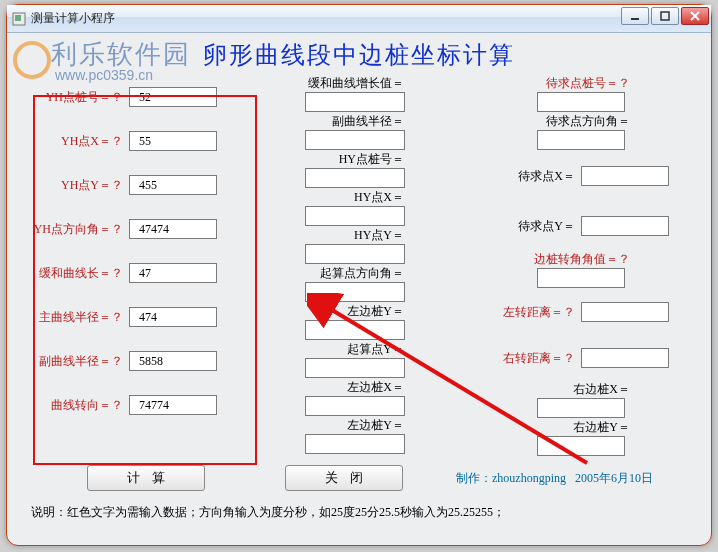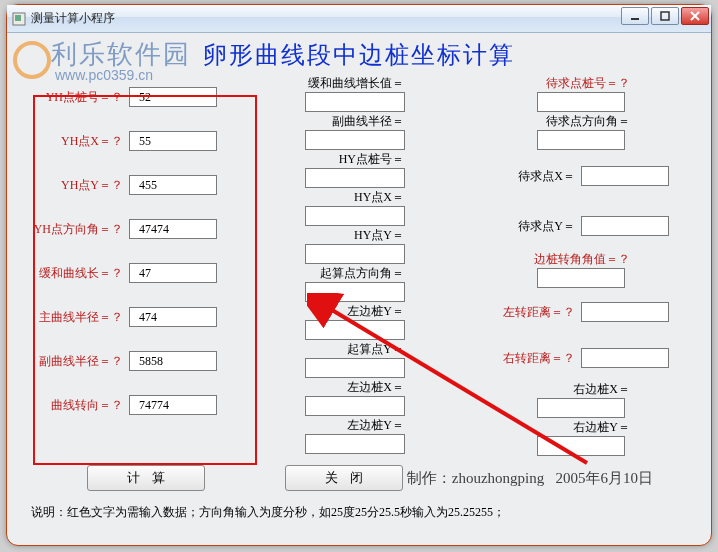--- a/index.html
+++ b/index.html
@@ -100,22 +100,22 @@
     width: 118px; height: 26px;
     background: linear-gradient(#fdfdfd,#e4e4e4);
     border: 1px solid #8a8a8a;
     border-radius: 3px;
     font-size: 13px;
     letter-spacing: 12px;
     text-indent: 12px;
     cursor: pointer;
   }
   .credit {
-    color: #404040;
-    font-size: 15px;
+    color: #0369a1;
+    font-size: 12px;
     margin-left: auto;
     margin-right: 18px;
   }
   .notes {
     padding: 6px 24px 0 24px;
     font-size: 12px;
     color: #000;
     line-height: 22px;
   }
   

